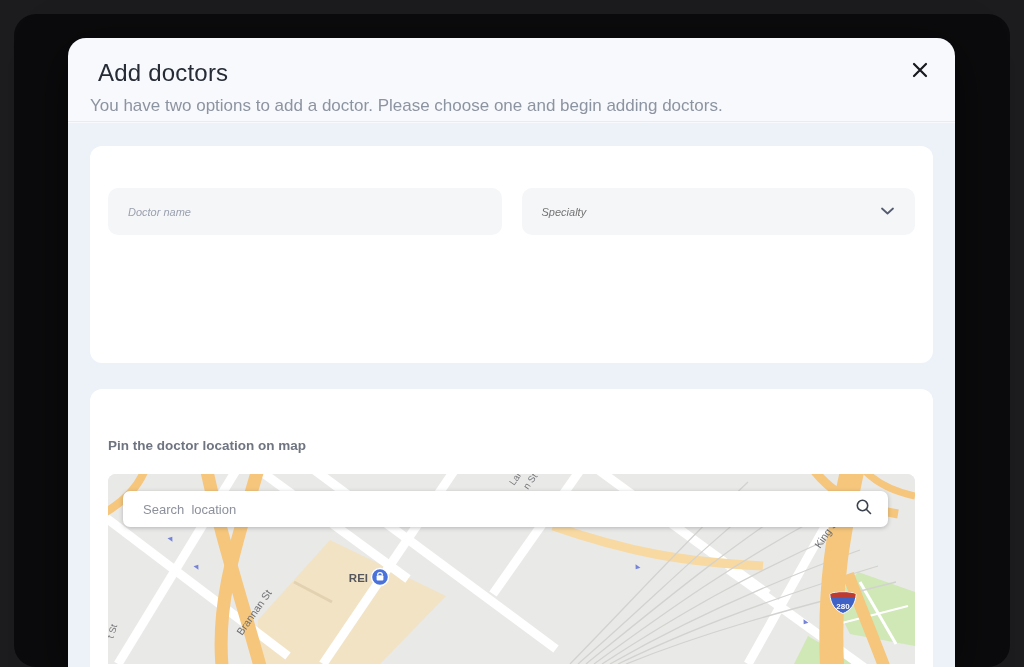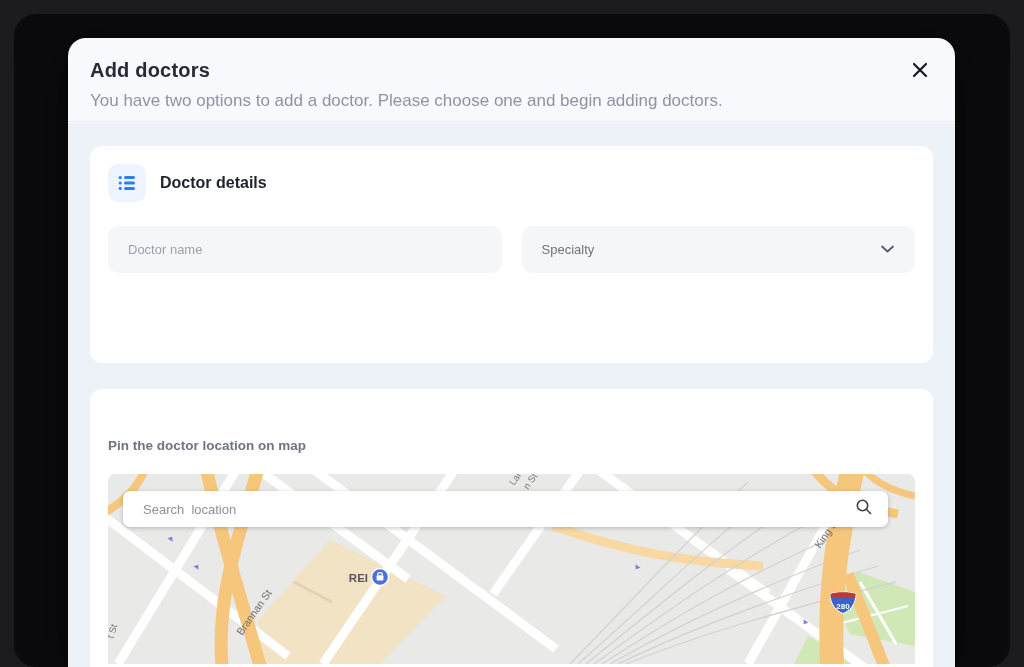--- a/index.html
+++ b/index.html
@@ -4,37 +4,37 @@
 <style>
   * { margin:0; padding:0; box-sizing:border-box; }
   html,body { width:1024px; height:667px; overflow:hidden;
     font-family:"Liberation Sans", sans-serif; background:#1c1c1f; }
   .backdrop-window { position:absolute; left:14px; top:14px; width:996px; height:653px;
     background:#0b0b0d; border-radius:22px; }
   .modal { position:absolute; left:68px; top:38px; width:887px; height:629px;
     background:#f7f9fc; border-radius:18px 18px 0 0; box-shadow:0 12px 50px rgba(0,0,0,.55); }
   .modal-header { position:relative; height:84px; padding:21px 24px 0 22px;
     border-bottom:1px solid #e7ebf2; }
-  .modal-title { font-size:20px; font-weight:700; color:#262b35; letter-spacing:.2px; }
+  .modal-title { font-size:24px; font-weight:400; color:#262b35; letter-spacing:.2px;margin-left:8px; }
   .modal-subtitle { margin-top:9px; font-size:17px; color:#8d94a1; }
   .close-btn { position:absolute; right:24px; top:22px; width:22px; height:22px;
     background:none; border:none; cursor:pointer; display:flex; align-items:center; justify-content:center; }
   .modal-content { position:absolute; top:85px; left:0; right:0; bottom:0;
     background:#edf1f8; padding:23px 22px; overflow:hidden; }
   .card { background:#ffffff; border-radius:12px; padding:18px; }
   .card-1 { height:217px; }
   .card-2 { margin-top:26px; height:420px; }
   .card-head { display:flex; align-items:center; gap:14px; }
   .icon-badge { width:38px; height:38px; border-radius:10px; background:#eef4fe;
     display:flex; align-items:center; justify-content:center; flex:0 0 auto; }
   .card-heading { font-size:16px; font-weight:700; color:#1d232d; }
   .fields-row { display:grid; grid-template-columns:1fr 1fr; gap:20px; margin-top:24px; }
   .field-input, .select-box { width:100%; height:47px; background:#f5f6f8; border:none;
-    border-radius:10px; padding:0 20px; font-size:13px; font-family:"Liberation Sans",sans-serif;
-    color:#3a4150; outline:none; }
+    border-radius:10px; padding:0 20px; font-size:11px; font-family:"Liberation Sans",sans-serif;
+    color:#3a4150; outline:none;font-style:italic; }
   .field-input::placeholder { color:#9aa1ae; opacity:1; }
   .select-box { display:flex; align-items:center; justify-content:space-between;
     color:#737373; cursor:pointer; }
   .row-2 { margin-top:20px; width:calc(50% - 10px); }
   .instruction { margin-top:31px; font-size:13.5px; font-weight:700; color:#6e7480; }
   .map { position:relative; margin-top:21px; height:190px; border-radius:8px 8px 0 0;
     overflow:hidden; background:#e9e9e7; cursor:crosshair; }
   .map svg.map-art { position:absolute; left:0; top:0; }
   .map-search { position:absolute; left:15px; top:17px; width:765px; height:36px;
     background:#ffffff; border-radius:7px; box-shadow:0 1px 4px rgba(60,64,67,.3);
@@ -60,35 +60,20 @@
         <svg width="18" height="18" viewBox="0 0 18 18">
           <path d="M3 3 L15 15 M15 3 L3 15" stroke="#17191f" stroke-width="2.2" stroke-linecap="round"></path>
         </svg>
       </span>
     </button>
   </div>
 
   <div class="modal-content">
 
     <div class="card card-1">
-      <div class="card-head">
-        <div class="icon-badge">
-          <svg width="20" height="20" viewBox="0 0 20 20">
-            <g fill="#2e7cf6">
-              <circle cx="3.2" cy="4.6" r="1.6"></circle>
-                <rect x="7" y="3.1" width="11" height="3" rx="1.5"></rect>
-              <circle cx="3.2" cy="10" r="1.6"></circle>
-                <rect x="7" y="8.5" width="11" height="3" rx="1.5"></rect>
-              <circle cx="3.2" cy="15.4" r="1.6"></circle>
-                <rect x="7" y="13.9" width="11" height="3" rx="1.5"></rect>
-            </g>
-          </svg>
-        </div>
-        <div class="card-heading">Doctor details</div>
-      </div>
       <div class="fields-row">
         <input class="field-input" type="text" placeholder="Doctor name" style="">
         <div class="select-box">
           <span>Specialty</span>
           <span>
             <svg width="15" height="10" viewBox="0 0 15 10">
               <path d="M2 2.5 L7.5 7.5 L13 2.5" stroke="#545b70" stroke-width="1.8" fill="none" stroke-linecap="round" stroke-linejoin="round"></path>
             </svg>
           </span>
         </div>

